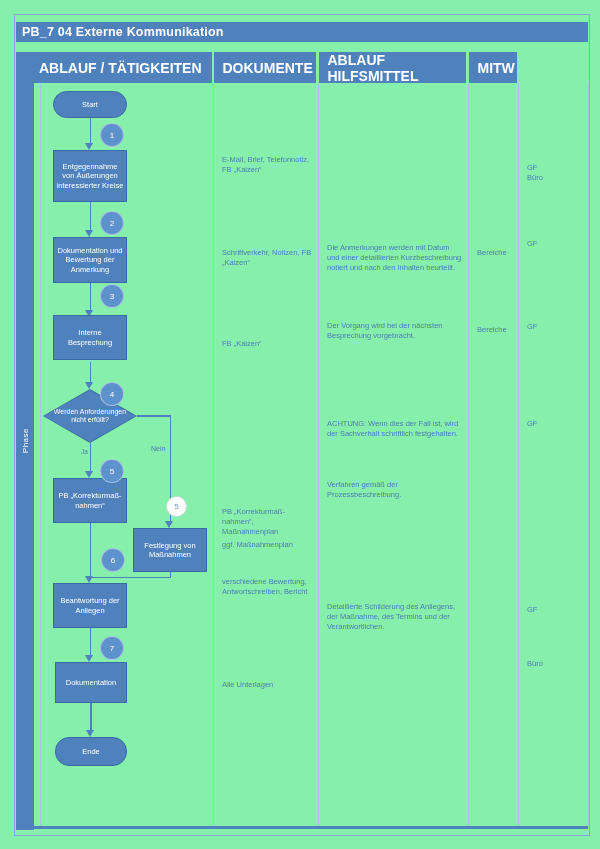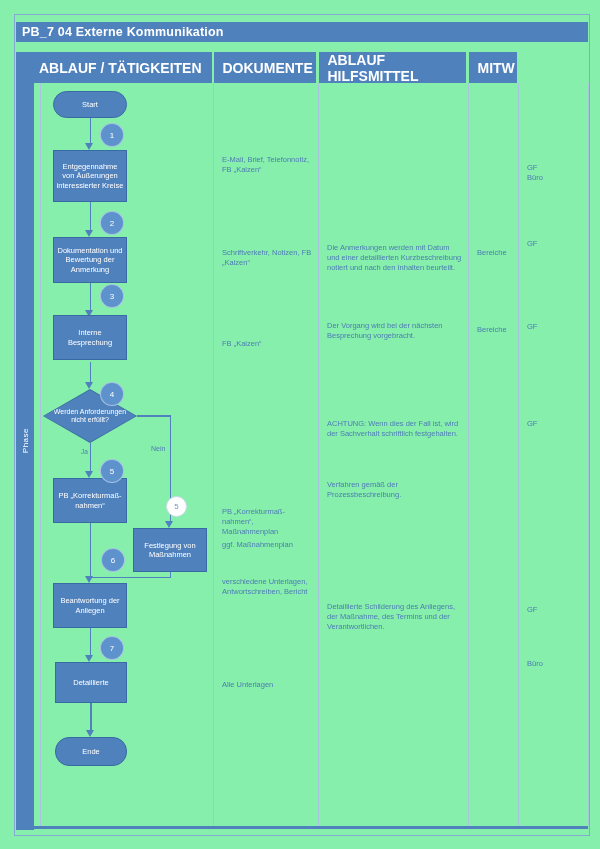--- a/index.html
+++ b/index.html
@@ -115,38 +115,38 @@
 
   <div class="diamond-outer">
     <div class="diamond-inner">
       <div class="dtext">Werden Anforderungen nicht erfüllt?</div>
     </div>
   </div>
 
   <div class="shape" style="left:53px; top:478px; width:74px; height:45px;">PB „Korrekturmaß-nahmen“</div>
   <div class="shape" style="left:133px; top:528px; width:74px; height:44px;">Festlegung von Maßnahmen</div>
   <div class="shape" style="left:53px; top:583px; width:74px; height:45px;">Beantwortung der Anliegen</div>
-  <div class="shape" style="left:55px; top:662px; width:72px; height:41px;">Detaillierte</div>
+  <div class="shape" style="left:55px; top:662px; width:72px; height:41px;">Dokumentation</div>
   <div class="shape pill" style="left:55px; top:737px; width:72px; height:29px;">Ende</div>
 
   <div class="badge" style="left:100px; top:123px;">1</div>
   <div class="badge" style="left:100px; top:211px;">2</div>
   <div class="badge" style="left:100px; top:284px;">3</div>
   <div class="badge" style="left:100px; top:382px;">4</div>
   <div class="badge" style="left:100px; top:459px;">5</div>
   <div class="badge" style="left:101px; top:548px;">6</div>
   <div class="badge" style="left:100px; top:636px;">7</div>
   <div class="badge-light">5</div>
 
   <div class="ann col-doc" style="top:155px;">E-Mail, Brief, Telefonnotiz, FB „Kaizen“</div>
   <div class="ann col-doc" style="top:248px;">Schriftverkehr, Notizen, FB „Kaizen“</div>
   <div class="ann col-doc" style="top:327px;margin-top:12px;">FB „Kaizen“</div>
   <div class="ann col-doc" style="top:461px;margin-top:46px;">PB „Korrekturmaß-nahmen“, Maßnahmenplan</div>
   <div class="ann col-doc" style="top:540px;">ggf. Maßnahmenplan</div>
-  <div class="ann col-doc" style="top:577px;">verschiedene Unterlagen, Antwortschreiben, Bericht</div>
+  <div class="ann col-doc" style="top:577px;">verschiedene Bewertung, Antwortschreiben, Bericht</div>
   <div class="ann col-doc" style="top:680px;">Alle Unterlagen</div>
 
   <div class="ann col-hil" style="top:243px;">Die Anmerkungen werden mit Datum und einer detaillierten Kurzbeschreibung notiert und nach den Inhalten beurteilt.</div>
   <div class="ann col-hil" style="top:321px;">Der Vorgang wird bei der nächsten Besprechung vorgebracht.</div>
   <div class="ann col-hil" style="top:419px;">ACHTUNG: Wenn dies der Fall ist, wird der Sachverhalt schriftlich festgehalten.</div>
   <div class="ann col-hil" style="top:480px;">Verfahren gemäß der Prozessbeschreibung.</div>
   <div class="ann col-hil" style="top:602px;">Detaillierte Schilderung des Anliegens, der Maßnahme, des Termins und der Verantwortlichen.</div>
 
   <div class="ann col-mit" style="top:248px;">Bereiche</div>
   <div class="ann col-mit" style="top:325px;">Bereiche</div>

